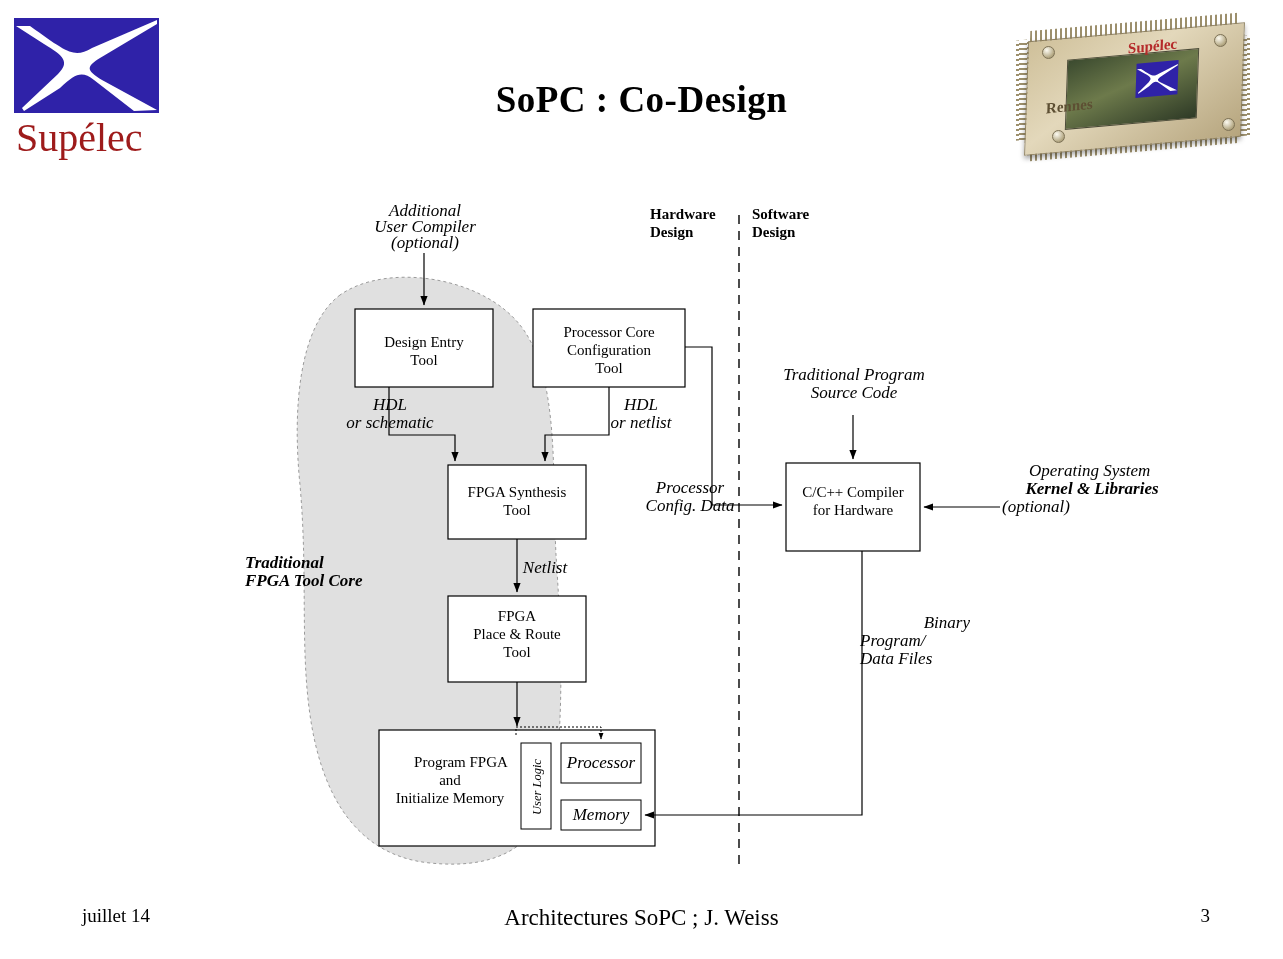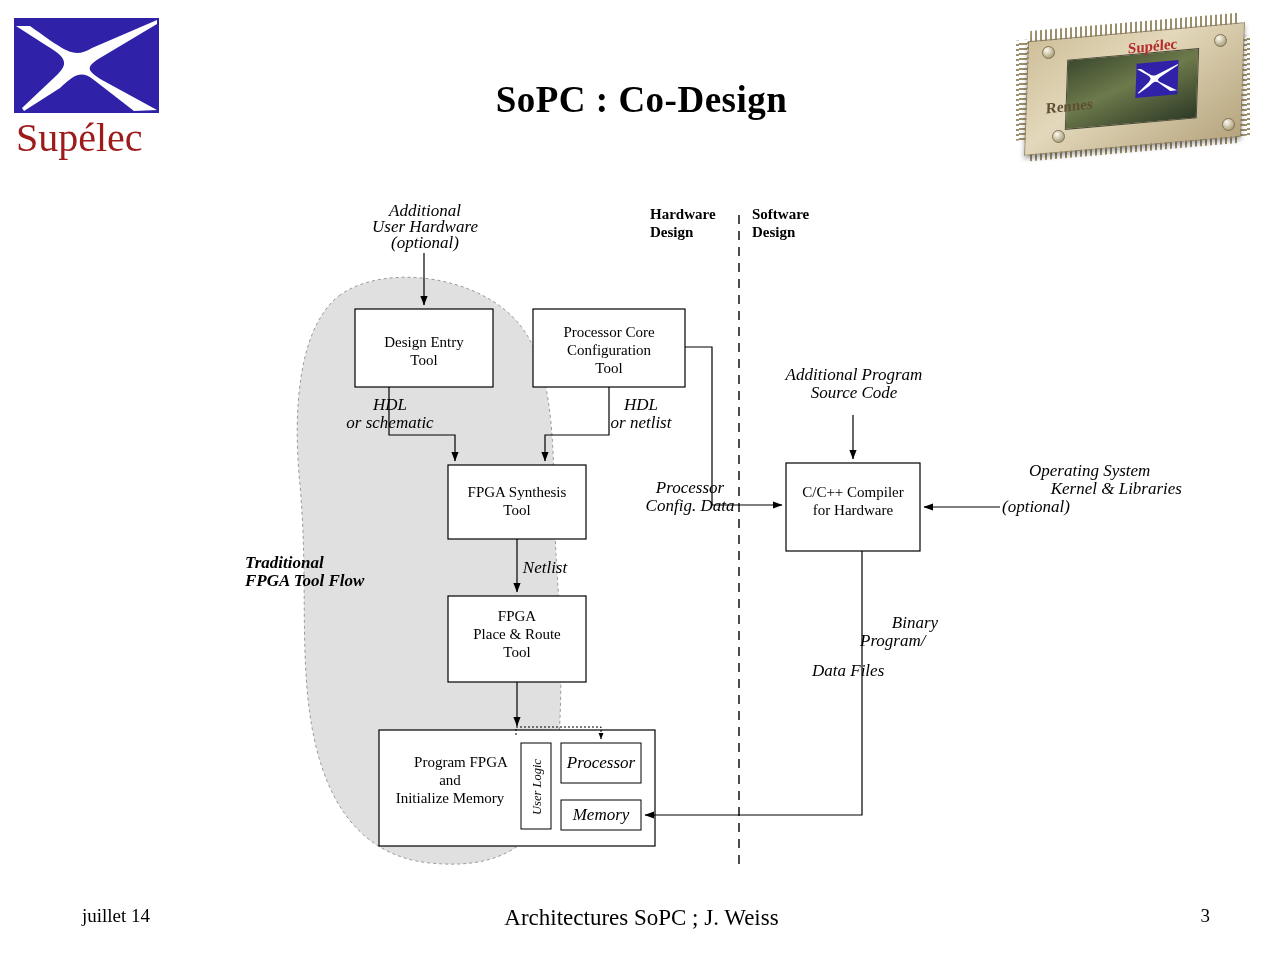--- a/index.html
+++ b/index.html
@@ -261,21 +261,21 @@
     <line x1="853" y1="240" x2="853" y2="284" stroke="#000" stroke-width="1.2" marker-end="url(#arrow)"></line>
 
     <line x1="1000" y1="332" x2="924" y2="332" stroke="#000" stroke-width="1.2" marker-end="url(#arrow)"></line>
 
     <path d="M862 376 L862 640 L645 640" fill="none" stroke="#000" stroke-width="1.2" marker-end="url(#arrow)"></path>
 
     <path d="M516 560 L516 552 L601 552 L601 564" fill="none" stroke="#000" stroke-width="1" stroke-dasharray="2,2" marker-end="url(#arrowsm)"></path>
   </svg>
 
   <div class="dtext ital" style="left:360px; top:28px; width:130px;">Additional</div>
-  <div class="dtext ital" style="left:360px; top:44px; width:130px;">User Hardware</div>
+  <div class="dtext ital" style="left:360px; top:44px; width:130px;">User Compiler</div>
   <div class="dtext ital" style="left:360px; top:60px; width:130px;">(optional)</div>
 
   <div class="dtext bold" style="left:650px; top:30px; width:90px; text-align:left;">Hardware</div>
   <div class="dtext bold" style="left:650px; top:48px; width:90px; text-align:left;">Design</div>
   <div class="dtext bold" style="left:752px; top:30px; width:100px; text-align:left;">Software</div>
   <div class="dtext bold" style="left:752px; top:48px; width:100px; text-align:left;">Design</div>
 
   <div class="dtext" style="left:355px; top:158px; width:138px;">Design Entry</div>
   <div class="dtext" style="left:355px; top:176px; width:138px;">Tool</div>
 
@@ -292,43 +292,43 @@
   <div class="dtext" style="left:448px; top:308px; width:138px;">FPGA Synthesis</div>
   <div class="dtext" style="left:448px; top:326px; width:138px;">Tool</div>
 
   <div class="dtext ital" style="left:500px; top:385px; width:90px;">Netlist</div>
 
   <div class="dtext" style="left:448px; top:432px; width:138px;">FPGA</div>
   <div class="dtext" style="left:448px; top:450px; width:138px;">Place &amp; Route</div>
   <div class="dtext" style="left:448px; top:468px; width:138px;">Tool</div>
 
   <div class="dtext ital bold" style="left:245px; top:380px; width:140px; text-align:left;">Traditional</div>
-  <div class="dtext ital bold" style="left:245px; top:398px; width:160px; text-align:left;">FPGA Tool Flow</div>
+  <div class="dtext ital bold" style="left:245px; top:398px; width:160px; text-align:left;">FPGA Tool Core</div>
 
   <div class="dtext" style="left:379px; top:578px; width:164px;">Program FPGA</div>
   <div class="dtext" style="left:379px; top:596px; width:142px;">and</div>
   <div class="dtext" style="left:379px; top:614px; width:142px;">Initialize Memory</div>
 
   <div class="vert-label" style="left:530px; top:577px; height:70px;">User Logic</div>
   <div class="dtext ital" style="left:561px; top:580px; width:80px;">Processor</div>
   <div class="dtext ital" style="left:561px; top:632px; width:80px;">Memory</div>
 
   <div class="dtext ital" style="left:640px; top:305px; width:100px;">Processor</div>
   <div class="dtext ital" style="left:630px; top:323px; width:120px;">Config. Data</div>
 
-  <div class="dtext ital" style="left:768px; top:192px; width:172px;">Additional Program</div>
+  <div class="dtext ital" style="left:768px; top:192px; width:172px;">Traditional Program</div>
   <div class="dtext ital" style="left:768px; top:210px; width:172px;">Source Code</div>
 
   <div class="dtext" style="left:786px; top:308px; width:134px;">C/C++ Compiler</div>
   <div class="dtext" style="left:786px; top:326px; width:134px;">for Hardware</div>
 
   <div class="dtext ital" style="left:1002px; top:288px; width:180px; text-align:left;margin-left:27px;">Operating System</div>
-  <div class="dtext ital" style="left:1002px; top:306px; width:180px; text-align:right;">Kernel &amp; Libraries</div>
+  <div class="dtext ital" style="left:1002px; top:306px; width:180px; text-align:center;font-weight:bold;">Kernel &amp; Libraries</div>
   <div class="dtext ital" style="left:1002px; top:324px; width:180px; text-align:left;">(optional)</div>
 
-  <div class="dtext ital" style="left:860px; top:440px; width:110px; text-align:center;">Binary</div>
+  <div class="dtext ital" style="left:860px; top:440px; width:110px; text-align:right;">Binary</div>
   <div class="dtext ital" style="left:860px; top:458px; width:110px; text-align:left;">Program/</div>
-  <div class="dtext ital" style="left:812px; top:476px; width:110px; text-align:left;margin-top:12px;">Data Files</div>
+  <div class="dtext ital" style="left:860px; top:476px; width:110px; text-align:left;">Data Files</div>
 </div>
 
 <div id="footer-left">juillet 14</div>
 <div id="footer-center">Architectures SoPC ; J. Weiss</div>
 <div id="footer-right">3</div>
 
 </body></html>

